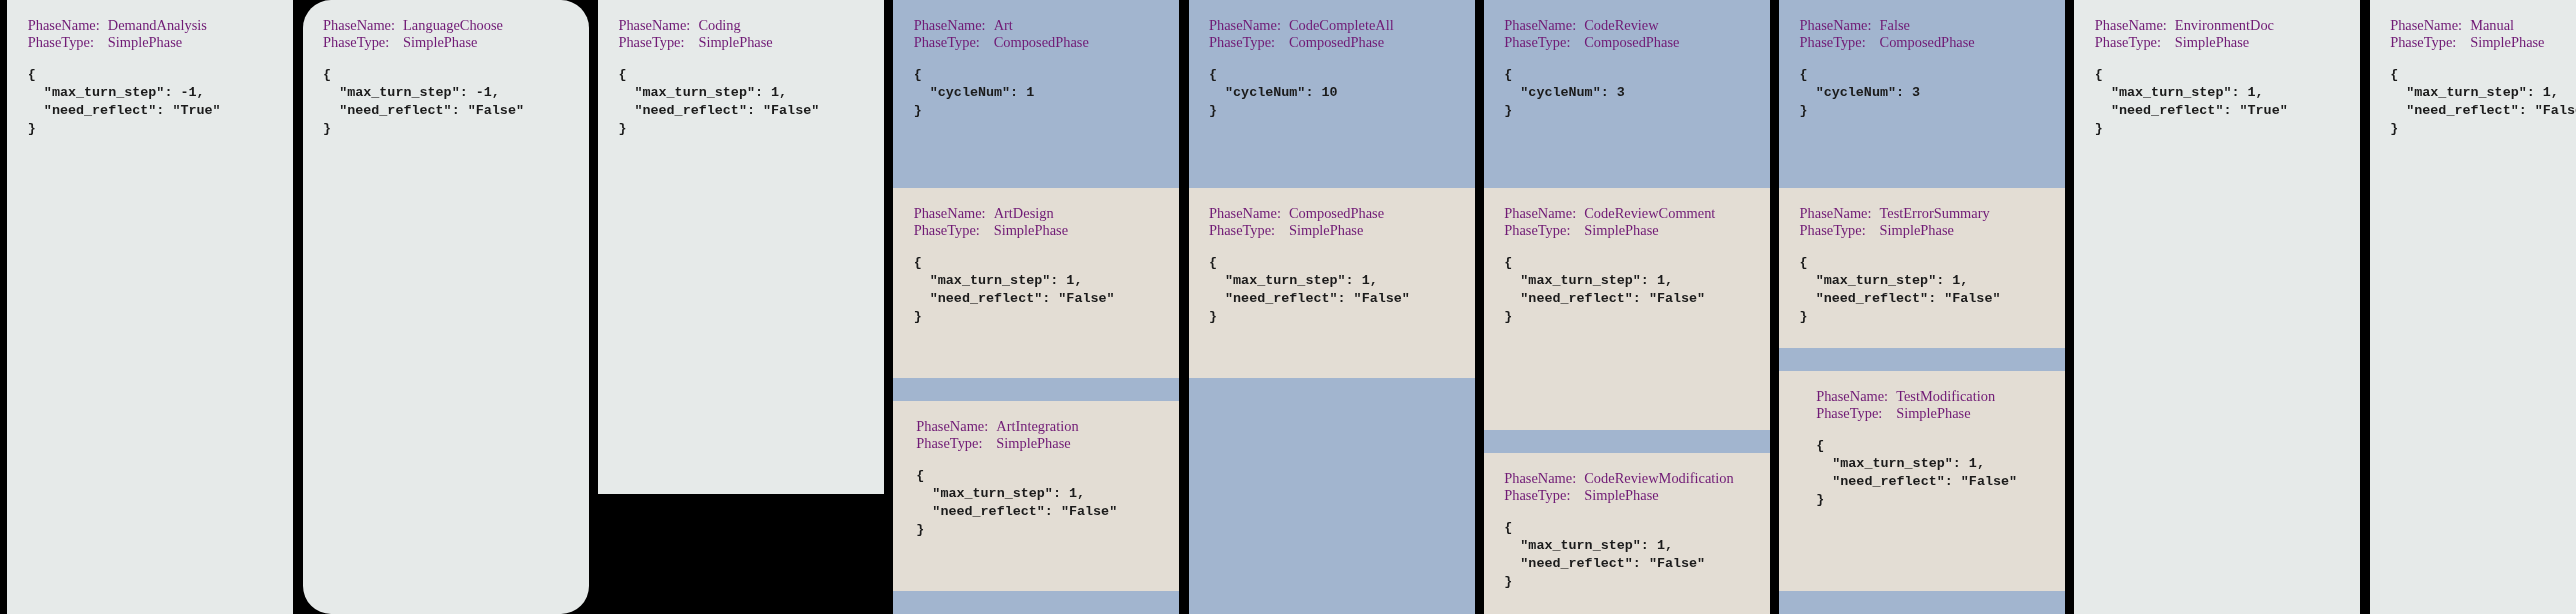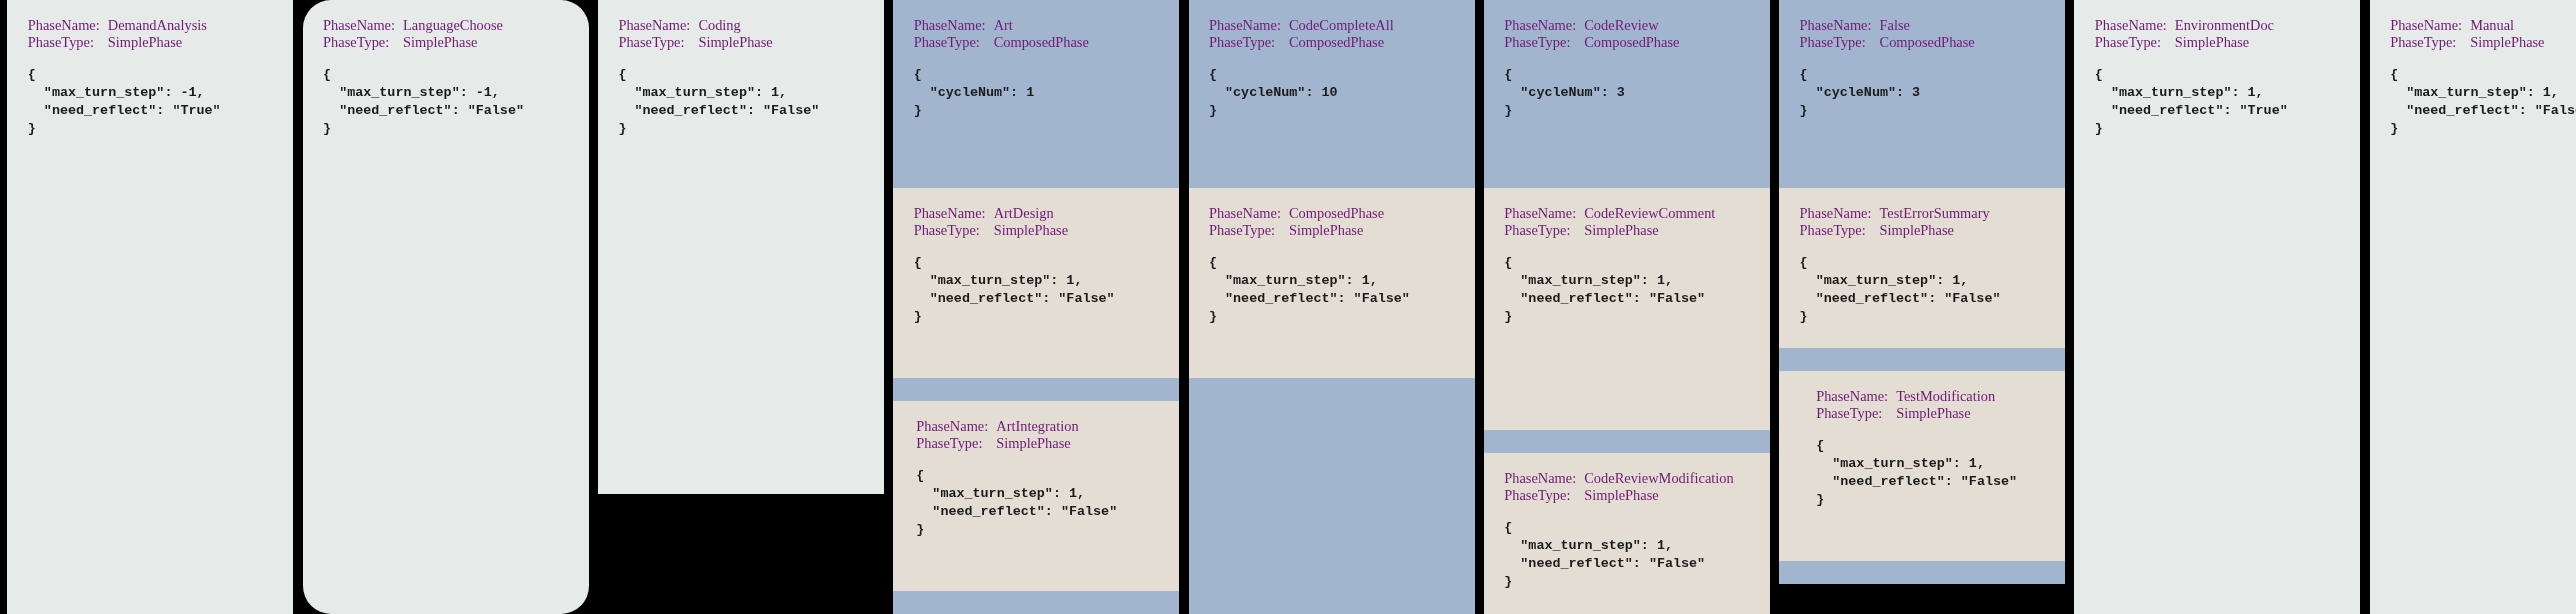--- a/index.html
+++ b/index.html
@@ -162,21 +162,21 @@
 }</pre>
       </div>
       <div class="panel sub" style="height: 160px;">
         <div class="hdr"><div><span class="k">PhaseName:</span><span class="v">TestErrorSummary</span></div><div><span class="k">PhaseType:</span><span class="v">SimplePhase</span></div></div>
         <pre class="json" style="margin: 14px 0px 0px;">{
   "max_turn_step": 1,
   "need_reflect": "False"
 }</pre>
       </div>
       <div class="divider" style="height: 23px;"></div>
-      <div class="panel sub" style="height: 190px; padding-left: 37px;">
+      <div class="panel sub" style="height: 220px; padding-left: 37px;">
         <div class="hdr"><div><span class="k">PhaseName:</span><span class="v">TestModification</span></div><div><span class="k">PhaseType:</span><span class="v">SimplePhase</span></div></div>
         <pre class="json" style="margin: 14px 0px 0px;">{
   "max_turn_step": 1,
   "need_reflect": "False"
 }</pre>
       </div>
       <div class="divider" style="height: 23px;"></div>
     </div>
     <div class="col">
       <div class="panel simple" style="height: 614px;">

